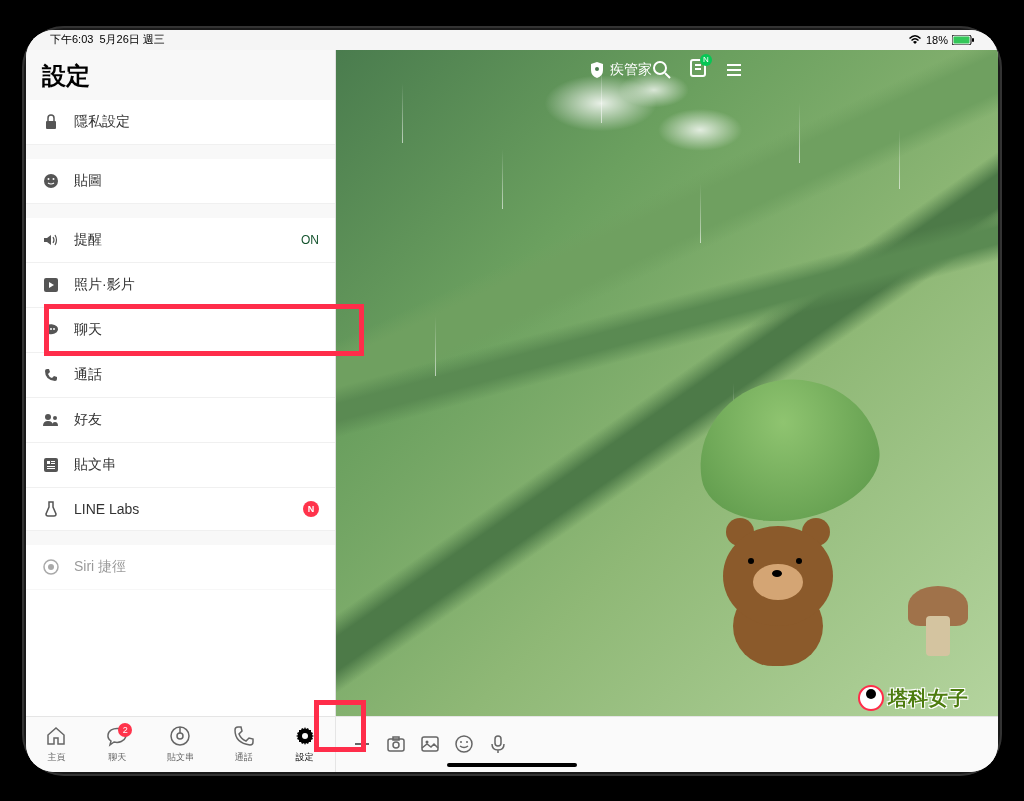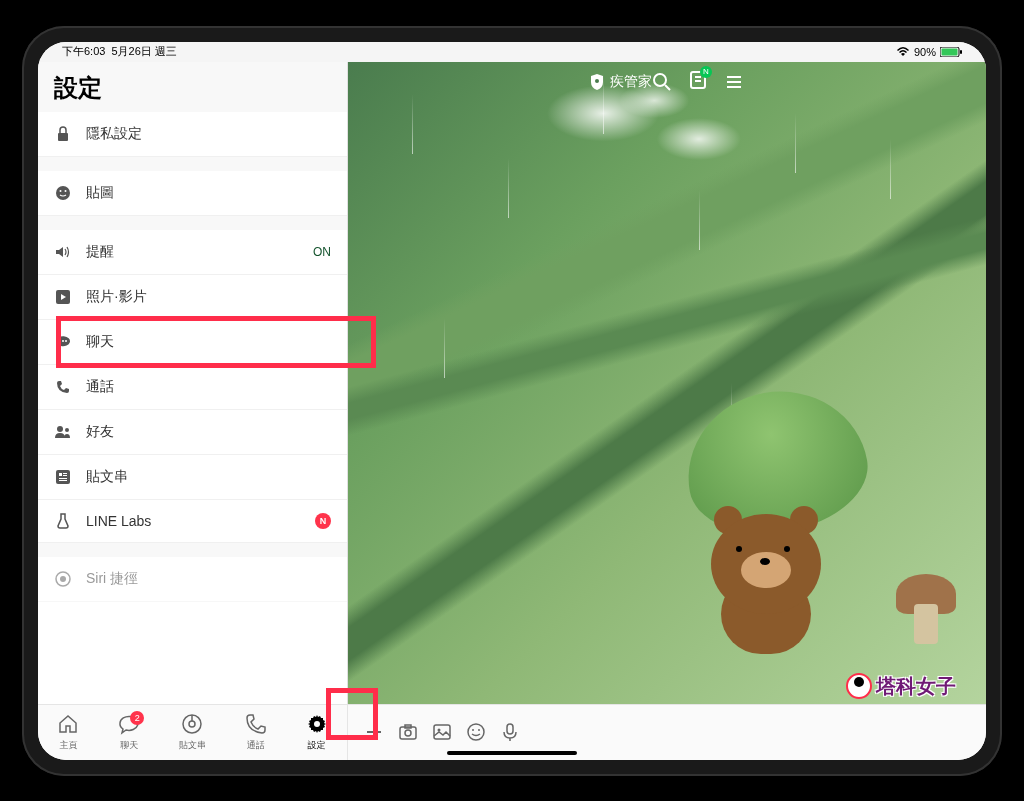--- a/index.html
+++ b/index.html
@@ -1,20 +1,20 @@
 <!DOCTYPE html>
 <html><head>
 <meta charset="utf-8">
 <style>
 * { margin: 0; padding: 0; box-sizing: border-box; font-family: -apple-system, "PingFang TC", sans-serif; }
 body { background: #000; width: 1024px; height: 801px; display: flex; align-items: center; justify-content: center; }
 
 .tablet-frame {
   width: 980px; height: 750px; background: #1a1a1a;
-  border-radius: 42px; padding: 16px; position: relative;
+  border-radius: 42px; padding: 4px; position: relative;
   box-shadow: inset 0 0 0 2px #333;
 }
 .screen {
   width: 100%; height: 100%; background: #fff;
   border-radius: 28px; overflow: hidden; position: relative;
   display: flex; flex-direction: column;
 }
 
 
 .status-bar {
@@ -164,21 +164,21 @@
   padding: 8px 14px; font-size: 13px; color: #aaa;
 }
 
 .home-indicator {
   position: absolute; bottom: 5px; left: 50%; transform: translateX(-50%);
   width: 130px; height: 4px; background: #000; border-radius: 2px;
 }
 
 .watermark {
   position: absolute; bottom: 60px; right: 30px; z-index: 10;
-  color: #701a75; font-weight: 900; font-size: 20px;
+  color: #4d7c0f; font-weight: 900; font-size: 20px;
   display: flex; align-items: center; gap: 4px;
   text-shadow: 1px 1px 0 #fff, -1px -1px 0 #fff, 1px -1px 0 #fff, -1px 1px 0 #fff;
 }
 .watermark-avatar {
   width: 26px; height: 26px; border-radius: 50%; background: #fff;
   border: 2px solid #ff2d4a; position: relative; overflow: hidden;
 }
 .watermark-avatar::before {
   content: ""; position: absolute; top: 2px; left: 6px;
   width: 10px; height: 10px; background: #000; border-radius: 50%;
@@ -196,21 +196,21 @@
 
     <div class="status-bar">
       <div class="status-left">
         <span>下午6:03</span>
         <span>5月26日 週三</span>
       </div>
       <div class="status-right">
         <svg width="14" height="10" viewBox="0 0 14 10">
             <path d="M7 9 L5 7 Q7 5 9 7 Z M3 5 Q7 1 11 5 L10 6 Q7 3 4 6 Z M1 3 Q7 -3 13 3 L12 4 Q7 -1 2 4 Z" fill="#000"></path>
           </svg>
-        <span>90%</span>
+        <span>18%</span>
         <svg width="22" height="10" viewBox="0 0 22 10">
             <rect x="0" y="0" width="19" height="10" rx="2" fill="none" stroke="#000"></rect>
             <rect x="1.5" y="1.5" width="16" height="7" rx="1" fill="#34c759"></rect>
             <rect x="20" y="3" width="2" height="4" rx="1" fill="#000"></rect>
           </svg>
       </div>
     </div>
 
     <div class="content">
 

